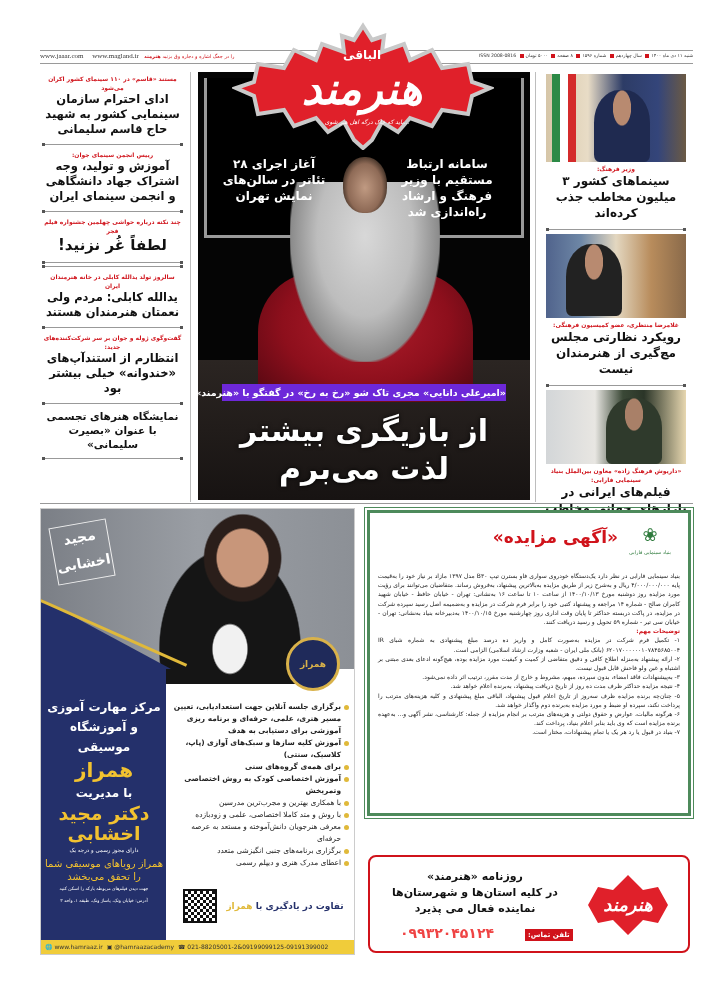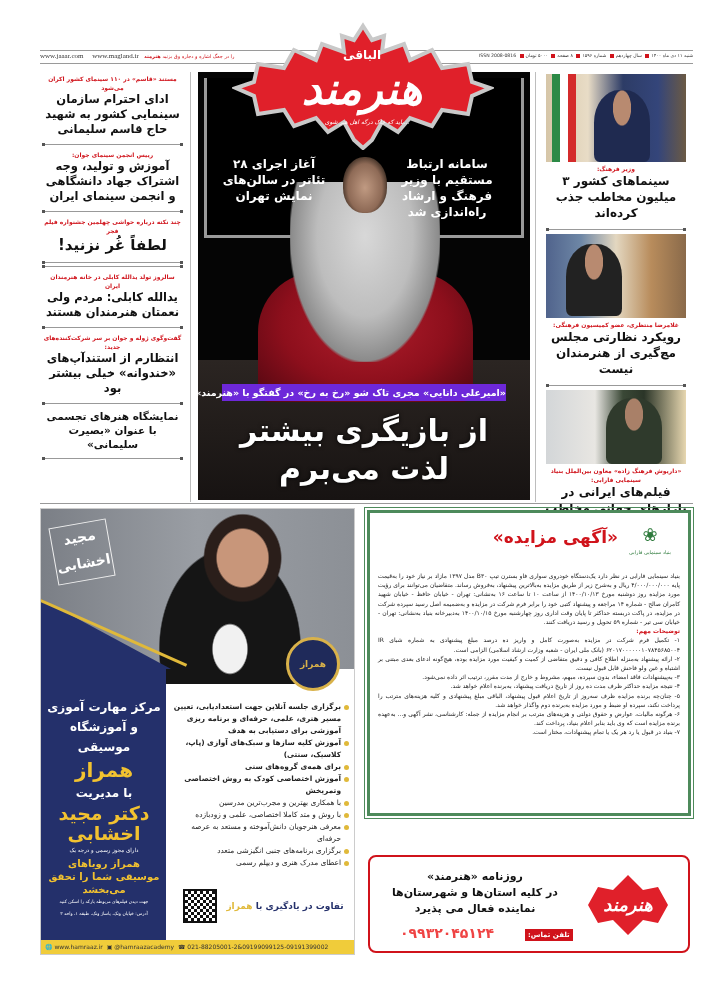--- a/index.html
+++ b/index.html
@@ -59,21 +59,21 @@
   .ad-hamraz .navy { position: absolute; left: 0; top: 160px; width: 125px; height: 272px; background: #24306b; }
   .ad-hamraz .navy-tri { position: absolute; left: 0; top: 90px; width: 0; height: 0; border-left: 130px solid #24306b; border-top: 70px solid transparent; }
   .ad-hamraz .gold-line { position: absolute; left: 0; top: 90px; width: 160px; height: 3px; background: #e0b93a; transform: rotate(24deg); transform-origin: left top; }
   .ad-hamraz .badge { position: absolute; left: 245px; top: 128px; width: 54px; height: 54px; border-radius: 50%; background: #1f2a5a; border: 3px solid #d9b24a; color: #d9b24a; font-size: 9px; text-align: center; line-height: 48px; font-weight: bold; }
   .ad-hamraz .left-txt { position: absolute; left: 4px; top: 188px; width: 118px; color: #fff; text-align: center; direction: rtl; }
   .ad-hamraz .t1 { font-size: 12px; font-weight: bold; line-height: 20px; }
   .ad-hamraz .t2 { font-size: 20px; font-weight: bold; color: #f2c230; line-height: 26px; }
   .ad-hamraz .t3 { font-size: 12px; font-weight: bold; line-height: 20px; }
   .ad-hamraz .t4 { font-size: 19px; font-weight: bold; color: #f2c230; line-height: 20px; }
   .ad-hamraz .t5 { font-size: 5.5px; line-height: 14px; }
-  .ad-hamraz .t6 { font-size: 10px; font-weight: bold; color: #f2c230; line-height: 13px; }
+  .ad-hamraz .t6 { font-size: 10px; font-weight: normal; color: #f2c230; line-height: 13px; }
   .ad-hamraz .t7 { font-size: 4.5px; line-height: 12px; }
   .ad-hamraz .bullets { position: absolute; left: 132px; top: 192px; width: 176px; direction: rtl; font-size: 7.4px; line-height: 12px; color: #222; }
   .ad-hamraz .bullets li { list-style: none; position: relative; padding-right: 8px; font-weight: bold; }
   .ad-hamraz .bullets li::before { content: ""; position: absolute; right: 0; top: 4px; width: 5px; height: 5px; border-radius: 50%; background: #e0b93a; }
   .ad-hamraz .qr { position: absolute; left: 142px; top: 380px; width: 34px; height: 34px; background: repeating-conic-gradient(#111 0 25%, #fff 0 50%) 0 0/6px 6px; border: 2px solid #111; }
   .ad-hamraz .tagline { position: absolute; left: 184px; top: 392px; width: 120px; direction: rtl; text-align: center; color: #24306b; font-weight: bold; font-size: 9px; }
   .ad-hamraz .tagline .y { color: #e0b93a; }
   .ad-hamraz .footer { position: absolute; left: 0; right: 0; bottom: 0; height: 14px; background: #f0cc3a; font-size: 6px; line-height: 14px; color: #333; padding: 0 4px; white-space: nowrap; }
 
   .ad-auction { position: absolute; left: 367px; top: 510px; width: 324px; height: 306px; border: 3px solid #4d8a5b; outline: 1px solid #4d8a5b; outline-offset: 2px; background: #fff; direction: rtl; padding: 6px 8px; }

